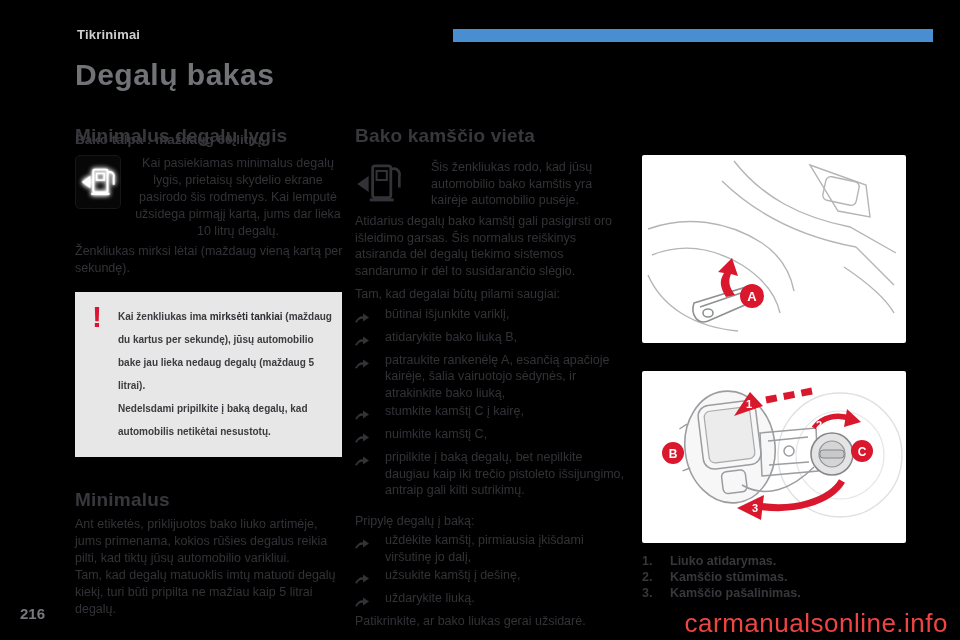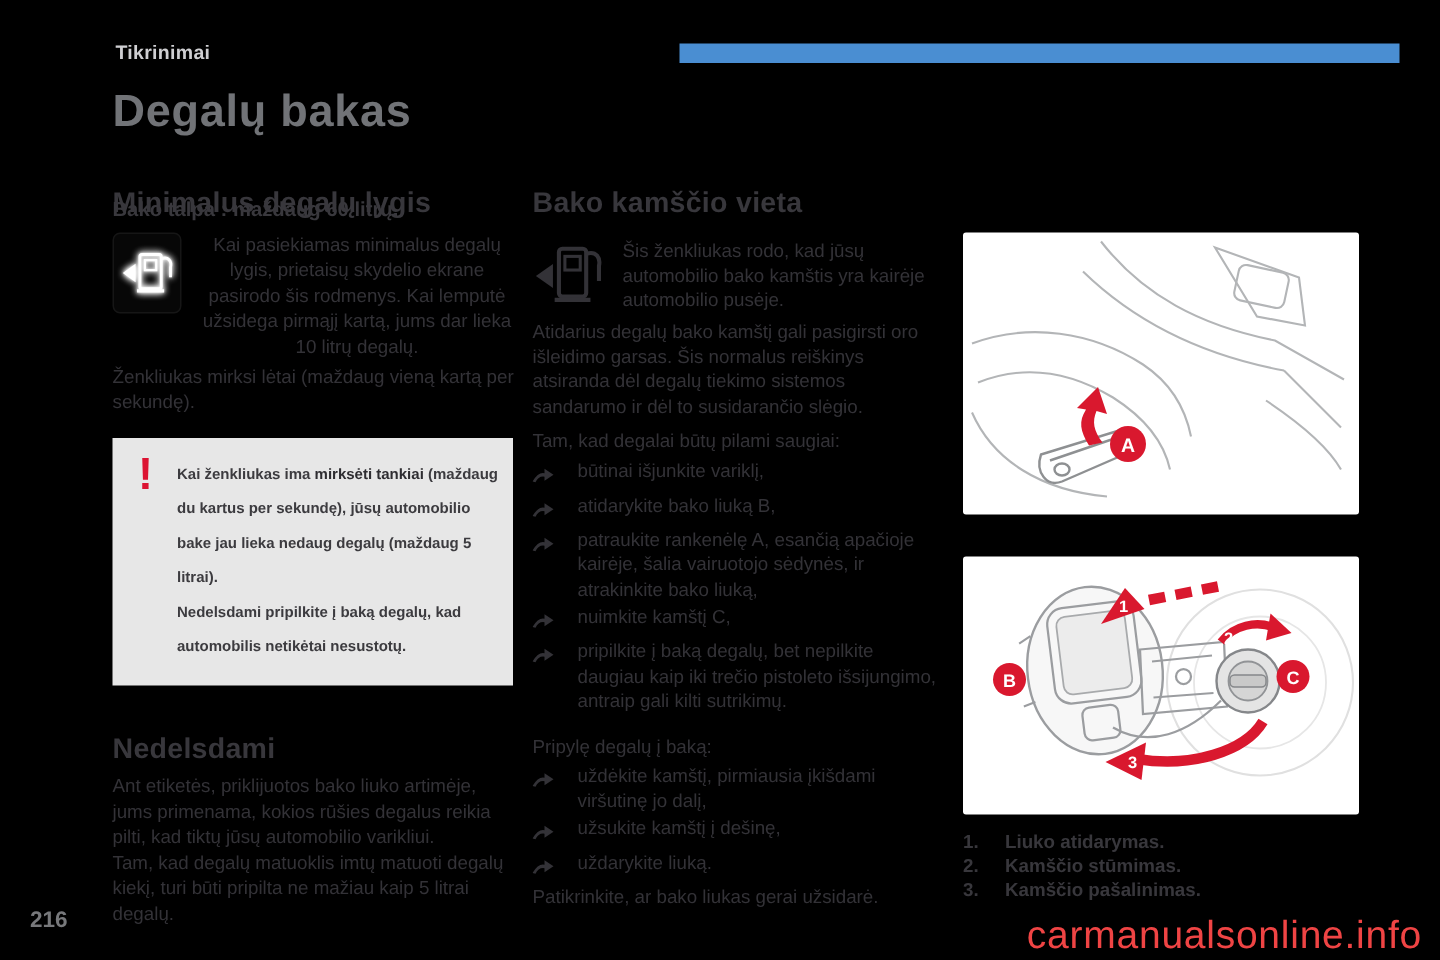--- a/index.html
+++ b/index.html
@@ -28,21 +28,21 @@
   .min-row p { width:216px; }
   .after-icon { margin-top:3px; }
   .warning-box { position:relative; margin-top:15px; width:267px; background:#e7e7e7; padding:13px 10px 14px 43px; }
   .excl { position:absolute; left:17px; top:10px; color:#dc1332; font-size:30px; font-weight:bold; line-height:30px; }
   .warning-box p { color:#3c3b3f; font-size:10px; line-height:23px;font-weight:bold; }
   .warning-box b { color:#2e2d31; }
   .refuel-h { margin-top:33px; }
   .col-left .body-t.para { margin-top:6px; }
   .col-left .body-t.para2 { margin-top:0; }
   
-  .cap-row { display:flex; margin-top:13px; }
+  .cap-row { display:flex; margin-top:13px;gap:16px; }
   .cap-icon { flex:0 0 50px; width:50px; height:50px; margin-right:10px; }
   .cap-row p { width:212px; }
   .mid-t { color:#333237; font-size:12.5px; line-height:16.5px; }
   .col-mid .paraA { margin-top:4px; }
   .list-title { margin-top:7px; }
   ul.steps { list-style:none; margin-top:3px; }
   ul.steps li { display:flex; margin-bottom:2px; }
   .arr { flex:0 0 30px; padding-top:3px; }
   .list2-title { margin-top:14px; }
   .closing { margin-top:2px; }
@@ -84,21 +84,21 @@
       <p class="body-t">Kai pasiekiamas minimalus degalų lygis, prietaisų skydelio ekrane pasirodo šis rodmenys. Kai lemputė užsidega pirmąjį kartą, jums dar lieka 10 litrų degalų.</p>
     </div>
     <p class="body-t after-icon">Ženkliukas mirksi lėtai (maždaug vieną kartą per sekundę).</p>
 
     <div class="warning-box">
       <span class="excl">!</span>
       <p><span>Kai ženkliukas ima </span><b>mirksėti tankiai</b><span> (maždaug du kartus per sekundę), jūsų automobilio bake jau lieka nedaug degalų (maždaug 5 litrai).</span></p>
       <p>Nedelsdami pripilkite į baką degalų, kad automobilis netikėtai nesustotų.</p>
     </div>
 
-    <h2 class="sec refuel-h">Nedelsdami</h2>
+    <h2 class="sec refuel-h">Minimalus</h2>
     <p class="body-t para">Ant etiketės, priklijuotos bako liuko artimėje, jums primenama, kokios rūšies degalus reikia pilti, kad tiktų jūsų automobilio varikliui.</p>
     <p class="body-t para2">Tam, kad degalų matuoklis imtų matuoti degalų kiekį, turi būti pripilta ne mažiau kaip 5 litrai degalų.</p>
   </div>
 
   <div class="col-mid">
     <h2 class="sec">Bako kamščio vieta</h2>
 
     <div class="cap-row">
       <div class="cap-icon">
         <svg width="50" height="50" viewBox="0 0 44 44">
@@ -131,20 +131,26 @@
       <li>
           <span class="arr"><svg width="15" height="11" viewBox="0 0 15 11">
               <path d="M0,10 Q4,3.5 8,4.5 L8,1.5 L14,5.5 L8,9.5 L8,6.8 Q4,6.2 2,10.5 Z" fill="#333237"></path>
             </svg></span>
           <span class="mid-t">patraukite rankenėlę A, esančią apačioje kairėje, šalia vairuotojo sėdynės, ir atrakinkite bako liuką,</span>
         </li>
       <li>
           <span class="arr"><svg width="15" height="11" viewBox="0 0 15 11">
               <path d="M0,10 Q4,3.5 8,4.5 L8,1.5 L14,5.5 L8,9.5 L8,6.8 Q4,6.2 2,10.5 Z" fill="#333237"></path>
             </svg></span>
+          <span class="mid-t">stumkite kamštį C į kairę,</span>
+        </li>
+      <li>
+          <span class="arr"><svg width="15" height="11" viewBox="0 0 15 11">
+              <path d="M0,10 Q4,3.5 8,4.5 L8,1.5 L14,5.5 L8,9.5 L8,6.8 Q4,6.2 2,10.5 Z" fill="#333237"></path>
+            </svg></span>
           <span class="mid-t">nuimkite kamštį C,</span>
         </li>
       <li>
           <span class="arr"><svg width="15" height="11" viewBox="0 0 15 11">
               <path d="M0,10 Q4,3.5 8,4.5 L8,1.5 L14,5.5 L8,9.5 L8,6.8 Q4,6.2 2,10.5 Z" fill="#333237"></path>
             </svg></span>
           <span class="mid-t">pripilkite į baką degalų, bet nepilkite daugiau kaip iki trečio pistoleto išsijungimo, antraip gali kilti sutrikimų.</span>
         </li>
     </ul>
 

